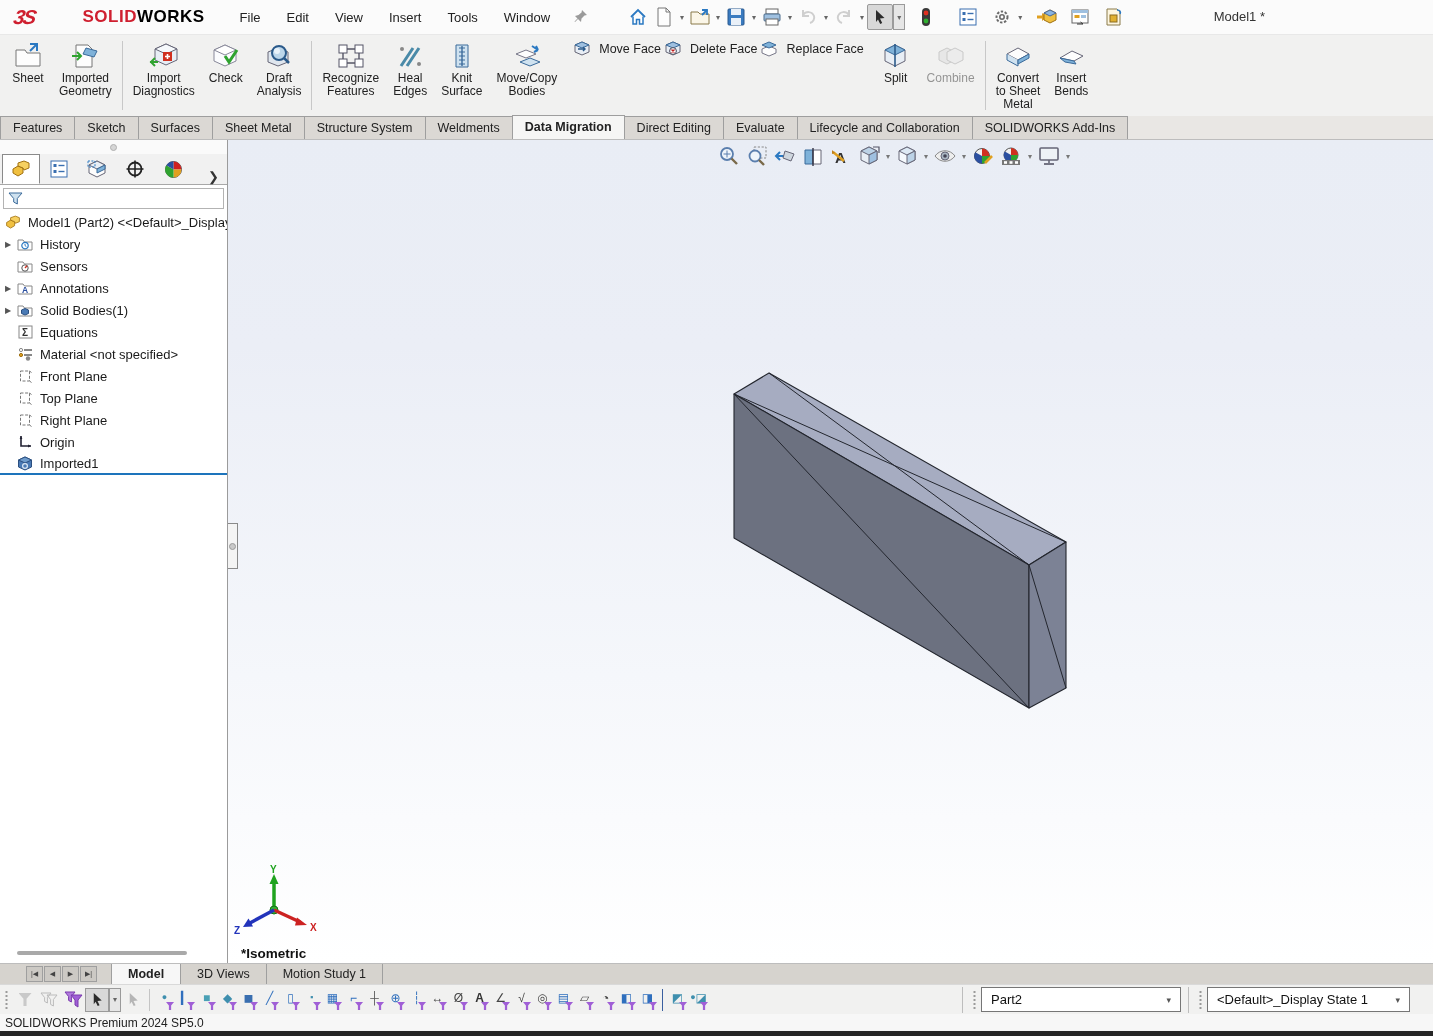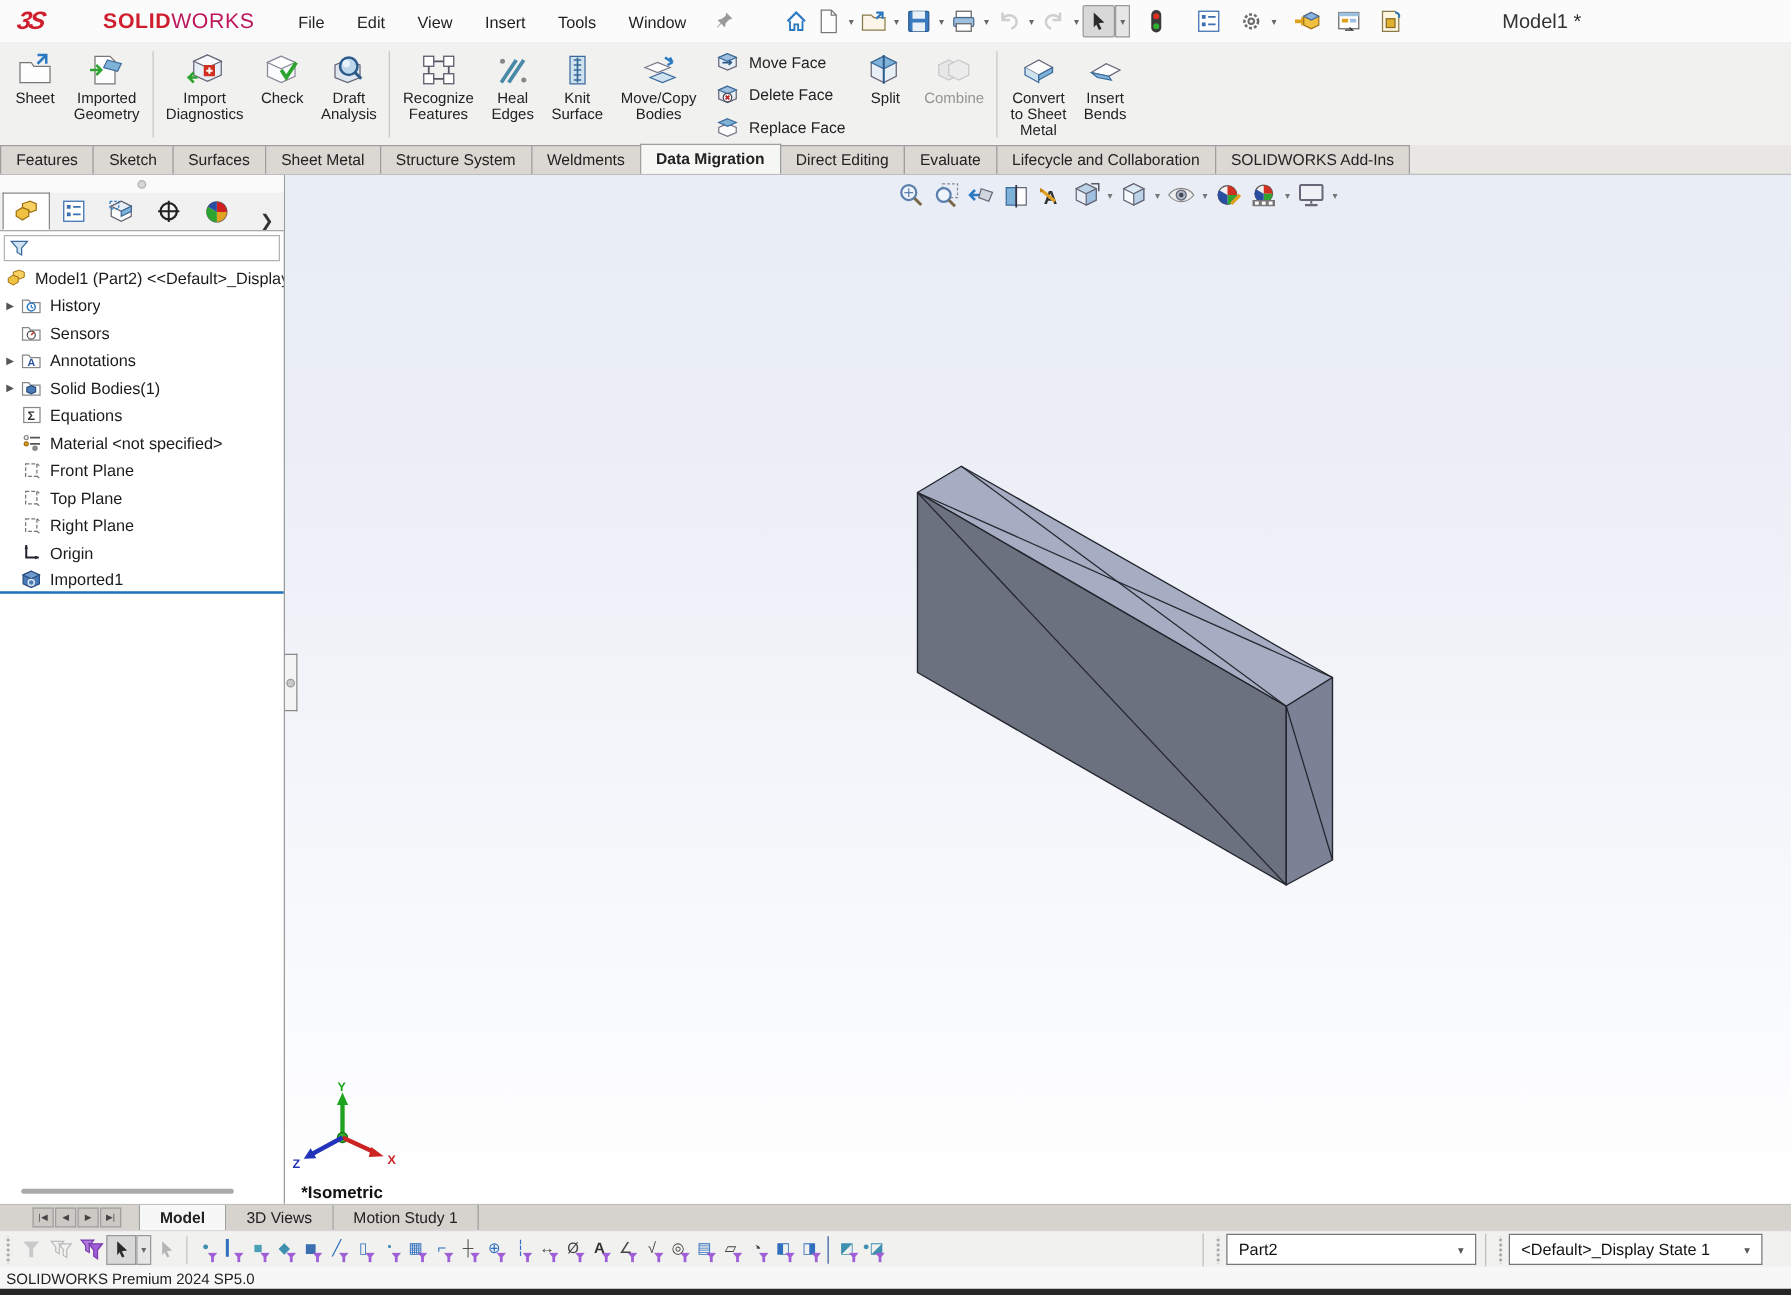--- a/index.html
+++ b/index.html
@@ -5,37 +5,37 @@
   * { box-sizing: border-box; }
   html,body { margin:0; padding:0; }
   body { width:1433px; height:1036px; font-family:"Liberation Sans",sans-serif; font-size:13px; color:#1a1a1a; overflow:hidden; background:#fff; }
   .window { position:relative; width:1433px; height:1036px; background:#fff; }
 
   
   .menubar { position:relative; height:35px; background:#fbfbfb; display:flex; align-items:center; border-bottom:1px solid #e8e8e8; }
   .logo { display:flex; align-items:center; margin-left:14px; margin-right:22px; }
   .logo-mark { font-style:italic; font-weight:bold; font-size:20px; color:#cf1f2f; transform:skewX(-12deg); margin-right:4px; letter-spacing:-2px; }
   .logo-solid { font-weight:bold; font-size:17px; color:#cf1f2f; letter-spacing:.5px;margin-left:44px; }
-  .logo-works { font-weight:normal; font-size:17px; color:#be185d; letter-spacing:.5px; }
+  .logo-works { font-weight:bold; font-size:17px; color:#000000; letter-spacing:.5px; }
   .menu-item { padding:0 13px; height:35px; line-height:35px; color:#222; cursor:default; }
   .pin { margin:0 10px; }
   .quickbar { display:flex; align-items:center; margin-left:26px; }
   .qbtn { width:26px; height:26px; display:flex; align-items:center; justify-content:center; border-radius:2px; }
   .qbtn.pressed { background:#d8d8d8; border:1px solid #9a9a9a; }
   .qcaret { font-size:8px; color:#666; padding:0 3px; }
   .qcaret.pressedc { background:#e6e6e6; border:1px solid #9a9a9a; height:26px; display:flex; align-items:center; }
   .qspace { width:8px; }
-  .doc-title { position:absolute; right:168px; top:9px; font-size:16px; color:#333; }
+  .doc-title { position:absolute; right:168px; top:9px; font-size:13px; color:#333; }
 
   
   .ribbon { height:81px; background:#f1f1f0; display:flex; align-items:stretch; padding-left:4px; }
   .rbtn { display:flex; flex-direction:column; align-items:center; justify-content:flex-start; padding:5px 7px 2px 7px; font-size:12px; line-height:13px; text-align:center; white-space:pre-line; color:#222; cursor:default; }
   .rbtn .ric { width:34px; height:32px; display:flex; align-items:center; justify-content:center; }
   .rsep { width:1px; background:#c8c8c8; margin:6px 3px; }
-  .rstack { display:flex; flex-direction:column; justify-content:center; padding:2px 8px; gap:2px; }
+  .rstack { display:flex; flex-direction:row; justify-content:center; padding:2px 8px; gap:2px; }
   .rsmall { display:flex; align-items:center; gap:7px; font-size:12.5px; height:24px; color:#222; }
   .rsmall .ric16 { width:20px; height:20px; display:flex; align-items:center; justify-content:center; }
   .disabled { opacity:.45; filter:grayscale(1); }
 
   
   .cmdtabs { height:24px; background:#e9e7e4; display:flex; align-items:flex-end; border-bottom:1px solid #bdbdbd; }
   .ctab { height:23px; line-height:22px; padding:0 12px; font-size:12.5px; background:#dbd8d4; border:1px solid #9e9e9e; border-bottom:none; margin-right:-1px; color:#222; cursor:default; }
   .ctab.active { background:#f6f6f5; font-weight:bold; height:24px; }
 
   

